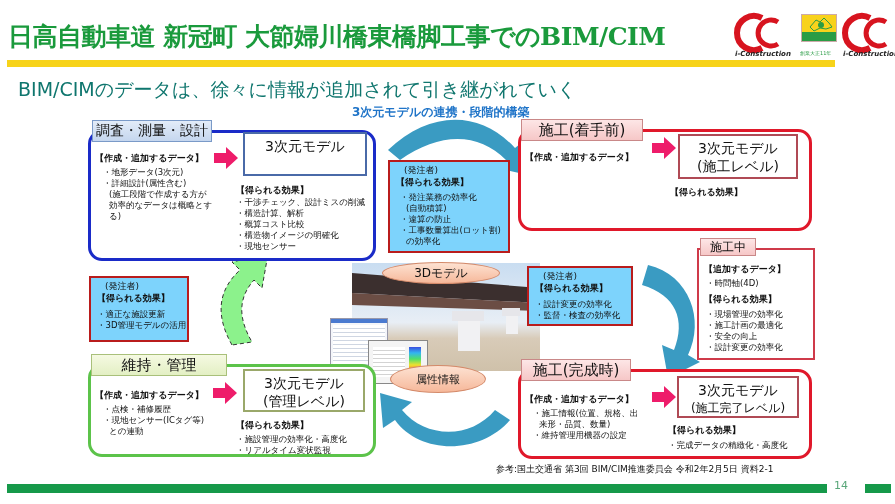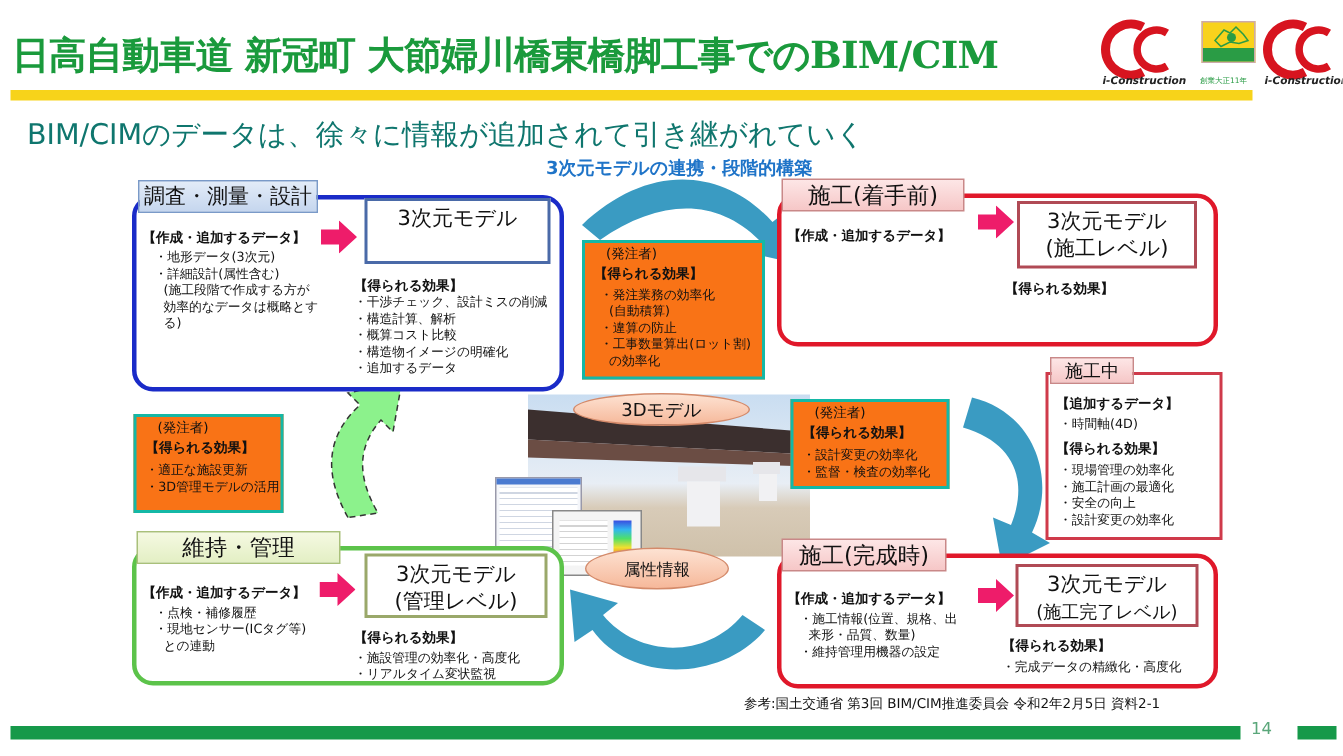--- a/index.html
+++ b/index.html
@@ -1,21 +1,21 @@
 <!DOCTYPE html>
 <html><head>
 <meta charset="utf-8">
 <style>
 *{box-sizing:border-box;margin:0;padding:0}
 body{width:895px;height:504px;background:#fff;position:relative;overflow:hidden;font-family:"DejaVu Sans","Liberation Sans",sans-serif;color:#111}
 .abs{position:absolute}
 .title{left:8px;top:20px;font-family:"DejaVu Serif","Liberation Serif",serif;font-size:25px;color:#1a9a3c;letter-spacing:-0.5px;white-space:nowrap;font-weight:bold}
 .ybar{left:7px;top:60px;width:828px;height:7px;background:#f7d31a}
 .subtitle{left:18px;top:77px;font-size:19px;color:#0f766e;white-space:nowrap}
-.center-title{left:364px;top:104px;font-size:12px;font-weight:bold;color:#1f74c8;white-space:nowrap}
+.center-title{left:352px;top:104px;font-size:12px;font-weight:bold;color:#1f74c8;white-space:nowrap}
 .logo-cc{width:56px;height:46px}
 .cc-text{font-size:7px;font-style:italic;font-weight:bold;color:#222;white-space:nowrap}
 .green-logo{left:801px;top:14px;width:36px;height:28px;background:#f8d21c;border:1px solid #caa;}
 .green-logo .band{position:absolute;left:0;bottom:0;width:100%;height:9px;background:#2a9c45}
 .logo-cap{left:800px;top:50px;font-size:5px;color:#2a9c45;white-space:nowrap}
 .frame{position:absolute;border:3px solid;border-radius:14px;background:#fff}
 .blue{border-color:#1a2bc8}
 .red{border-color:#e0182a}
 .green{border-color:#5cc34a}
 .tab{position:absolute;height:22px;border:1px solid #888;font-size:14px;display:flex;align-items:center;justify-content:center;white-space:nowrap}
@@ -23,21 +23,21 @@
 .tab-red{background:linear-gradient(#fde6e6,#f6c7c7);border-color:#c98888}
 .tab-green{background:linear-gradient(#f5f9e2,#e3efc4);border-color:#a9c07a}
 .model{position:absolute;background:#fff;border:2px solid;text-align:center;font-size:14px;line-height:18px;padding-top:3px}
 .model.b{border-color:#4a6aa8}
 .model.r{border-color:#b04a55}
 .model.g{border-color:#9aa86a}
 .hd{font-size:9px;font-weight:bold;white-space:nowrap}
 .li{font-size:8.5px;line-height:11px;white-space:nowrap}
 .ind{padding-left:6px}
 .pinkarrow{position:absolute;width:24px;height:22px}
-.note{position:absolute;background:#f97316;border:2px solid #14b8a6;padding:3px 6px}
+.note{position:absolute;background:#7dd3fc;border:2px solid #b91c1c;padding:3px 6px}
 .ellipse{position:absolute;background:linear-gradient(#fde2d2,#f6b89a);border:1px solid #d48a6a;border-radius:50%;display:flex;align-items:center;justify-content:center;font-size:11px;white-space:nowrap}
 .gbar{left:7px;top:484px;width:820px;height:9px;background:#16994a}
 .gbar2{left:865px;top:484px;width:26px;height:9px;background:#16994a}
 .pagenum{left:834px;top:479px;font-size:11px;color:#5aa77a}
 .ref{left:496px;top:463px;font-size:9px;white-space:nowrap}
 </style>
 </head>
 <body>
 
 <div class="abs title">日高自動車道 新冠町 大節婦川橋東橋脚工事でのBIM/CIM</div>
@@ -114,21 +114,21 @@
   </svg>
 <div class="model b" style="left:243px;top:132px;width:124px;height:44px">
   <div>3次元モデル</div>
 </div>
 <div class="abs" style="left:236px;top:184px">
   <div class="hd">【得られる効果】</div>
   <div class="li">・干渉チェック、設計ミスの削減</div>
   <div class="li">・構造計算、解析</div>
   <div class="li">・概算コスト比較</div>
   <div class="li">・構造物イメージの明確化</div>
-  <div class="li">・追加するデータ</div>
+  <div class="li">・現地センサー</div>
 </div>
 
 <div class="note" style="left:388px;top:160px;width:122px;height:93px">
   <div class="li" style="padding-left:8px;font-size:9px">(発注者)</div>
   <div class="hd">【得られる効果】</div>
   <div style="padding-left:4px;padding-top:3px">
     <div class="li">・発注業務の効率化</div>
     <div class="li ind">(自動積算)</div>
     <div class="li">・違算の防止</div>
     <div class="li">・工事数量算出(ロット割)</div>

